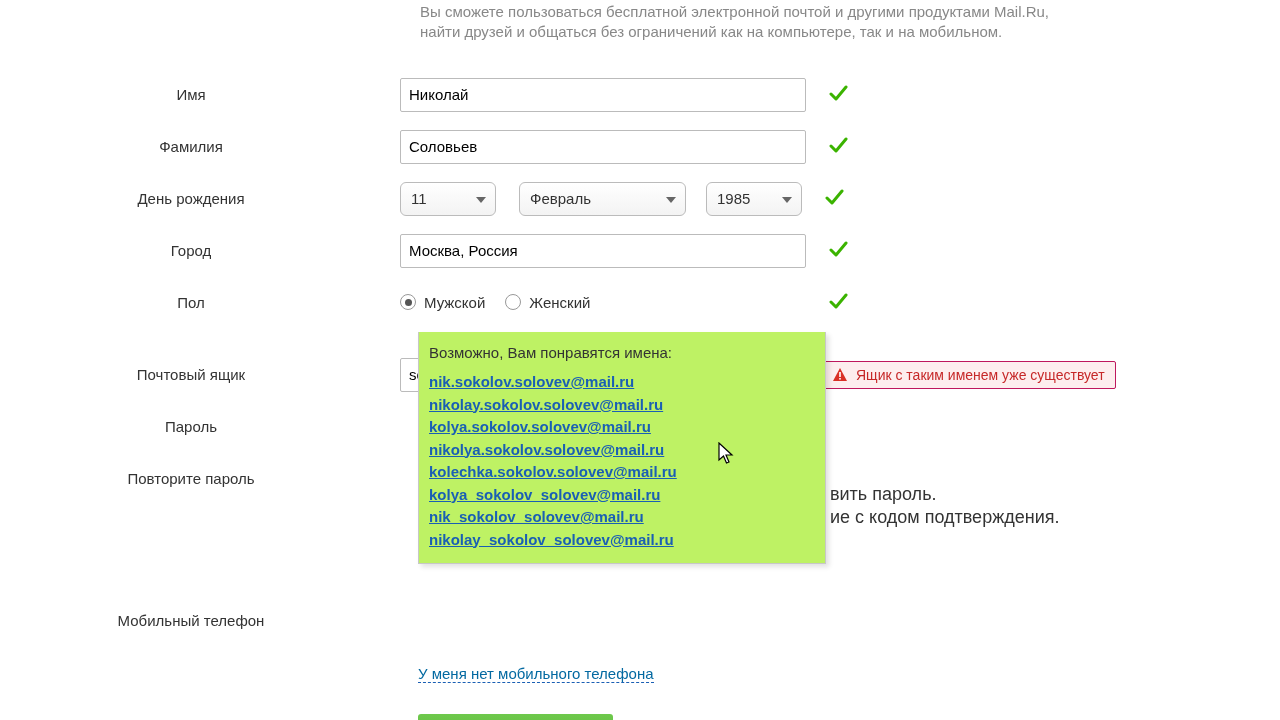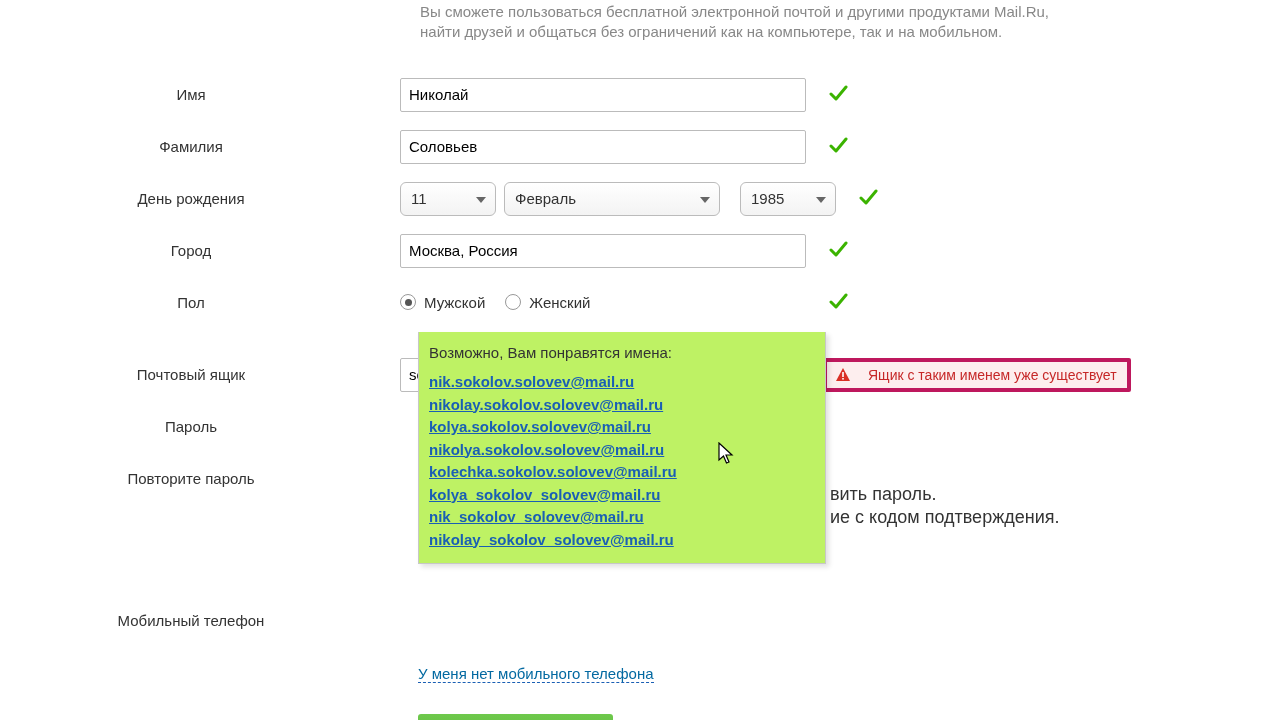--- a/index.html
+++ b/index.html
@@ -68,44 +68,44 @@
     content: "";
     position: absolute;
     right: 9px;
     top: 50%;
     margin-top: -2px;
     border-left: 5px solid transparent;
     border-right: 5px solid transparent;
     border-top: 6px solid #666;
   }
   .select.day { width: 96px; }
-  .select.month { width: 216px; margin-left: 8px; }
+  .select.month { width: 167px; margin-left: 23px; }
   .select.year { width: 96px; margin-left: 20px; }
   .select.domain { width: 108px; margin-left: 9px; }
   .check {
     margin-left: 22px;
     flex-shrink: 0;
   }
   .radio-group { display: flex; align-items: center; gap: 20px; }
   .radio-item { display: flex; align-items: flex-start; gap: 8px; cursor: pointer; }
   .radio {
     width: 16px; height: 16px; border: 1px solid #999; border-radius: 50%;
     display: inline-flex; align-items: center; justify-content: center; background:#fff;
   }
   .radio.checked::after { content:""; width:7px; height:7px; background:#555; border-radius:50%; }
   .gap-row { height: 20px; }
   .error-box {
     margin-left: 12px;
-    border: 4px solid #be185d;
+    border: 1px solid #be185d;
     background: #fdeeee;
     border-radius: 2px;
     padding: 5px 10px 5px 8px;
     display: flex;
     align-items: flex-end;
-    gap: 17px;
+    gap: 8px;
   }
   .error-text { color: #c62828; font-size: 14px; }
   .warn-icon { width:16px; height:16px; }
   .suggest {
     position: absolute;
     left: 418px;
     top: 332px;
     width: 408px;
     background: #bef264;
     border: 1px solid #c7c7c7;

